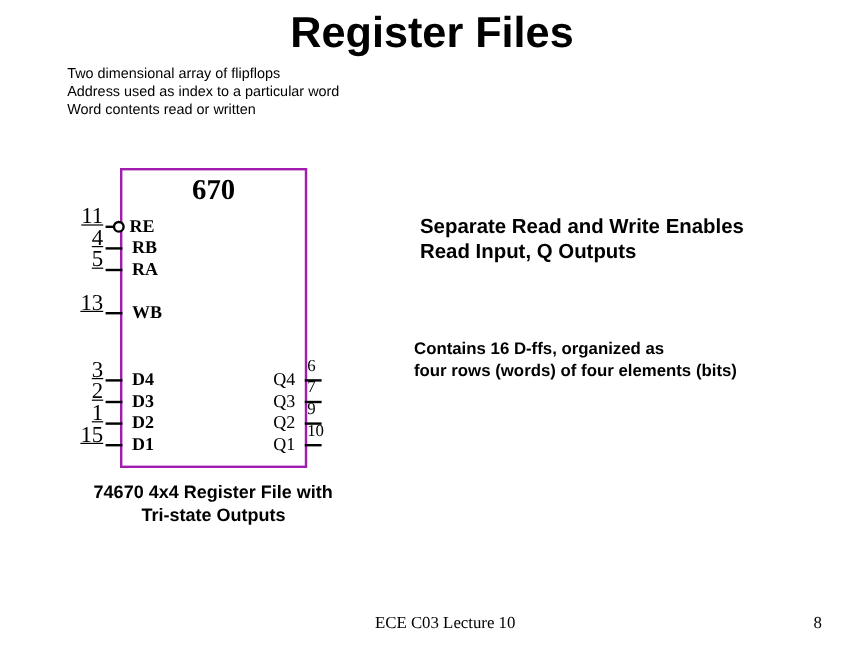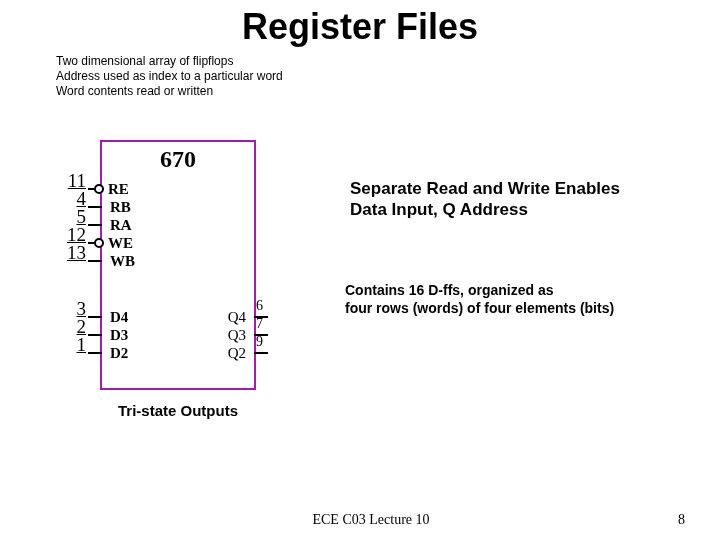--- a/index.html
+++ b/index.html
@@ -175,26 +175,20 @@
     <div class="pin-row" style="top:56px">
       <span class="pin-num-left">4</span>
       <span class="pin-tick-left"></span>
       <span class="pin-name-left">RB</span>
     </div>
     <div class="pin-row" style="top:74px">
       <span class="pin-num-left">5</span>
       <span class="pin-tick-left"></span>
       <span class="pin-name-left">RA</span>
     </div>
-    <div class="pin-row" style="top:92px">
-      <span class="pin-num-left">12</span>
-      <span class="pin-tick-left"></span>
-      <span class="pin-bubble"></span>
-      <span class="pin-name-left with-bubble">WE</span>
-    </div>
     <div class="pin-row" style="top:110px">
       <span class="pin-num-left">13</span>
       <span class="pin-tick-left"></span>
       <span class="pin-name-left">WB</span>
     </div>
 
     <div class="pin-row" style="top:166px">
       <span class="pin-num-left">3</span>
       <span class="pin-tick-left"></span>
       <span class="pin-name-left">D4</span>
@@ -211,31 +205,40 @@
       <span class="pin-num-right">7</span>
     </div>
     <div class="pin-row" style="top:202px">
       <span class="pin-num-left">1</span>
       <span class="pin-tick-left"></span>
       <span class="pin-name-left">D2</span>
       <span class="pin-name-right">Q2</span>
       <span class="pin-tick-right"></span>
       <span class="pin-num-right">9</span>
     </div>
+    <div class="pin-row" style="top:220px">
+      <span class="pin-num-left">15</span>
+      <span class="pin-tick-left"></span>
+      <span class="pin-name-left">D1</span>
+      <span class="pin-name-right">Q1</span>
+      <span class="pin-tick-right"></span>
+      <span class="pin-num-right">10</span>
+    </div>
   </div>
 </div>
 
 <div class="side-notes-1">
   <div>Separate Read and Write Enables</div>
-  <div>Data Input, Q Address</div>
+  <div>Read Input, Q Outputs</div>
 </div>
 
 <div class="side-notes-2">
   <div>Contains 16 D-ffs, organized as</div>
   <div>four rows (words) of four elements (bits)</div>
 </div>
 
 <div class="caption">
+  <div>74670 4x4 Register File with</div>
   <div style="padding-left:40px">Tri-state Outputs</div>
 </div>
 
 <div class="footer-center">ECE C03 Lecture 10</div>
 <div class="footer-right">8</div>
 
 </body></html>

